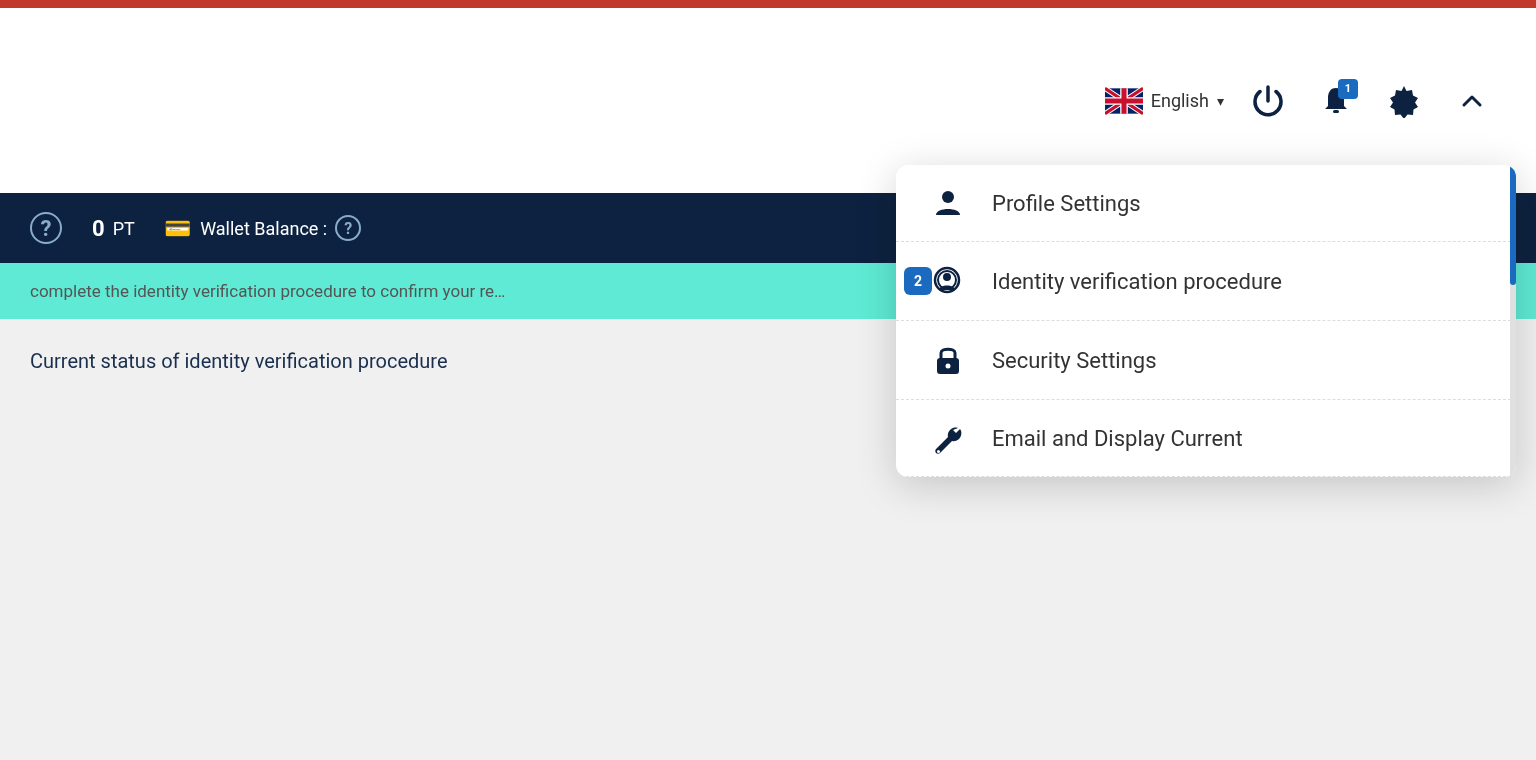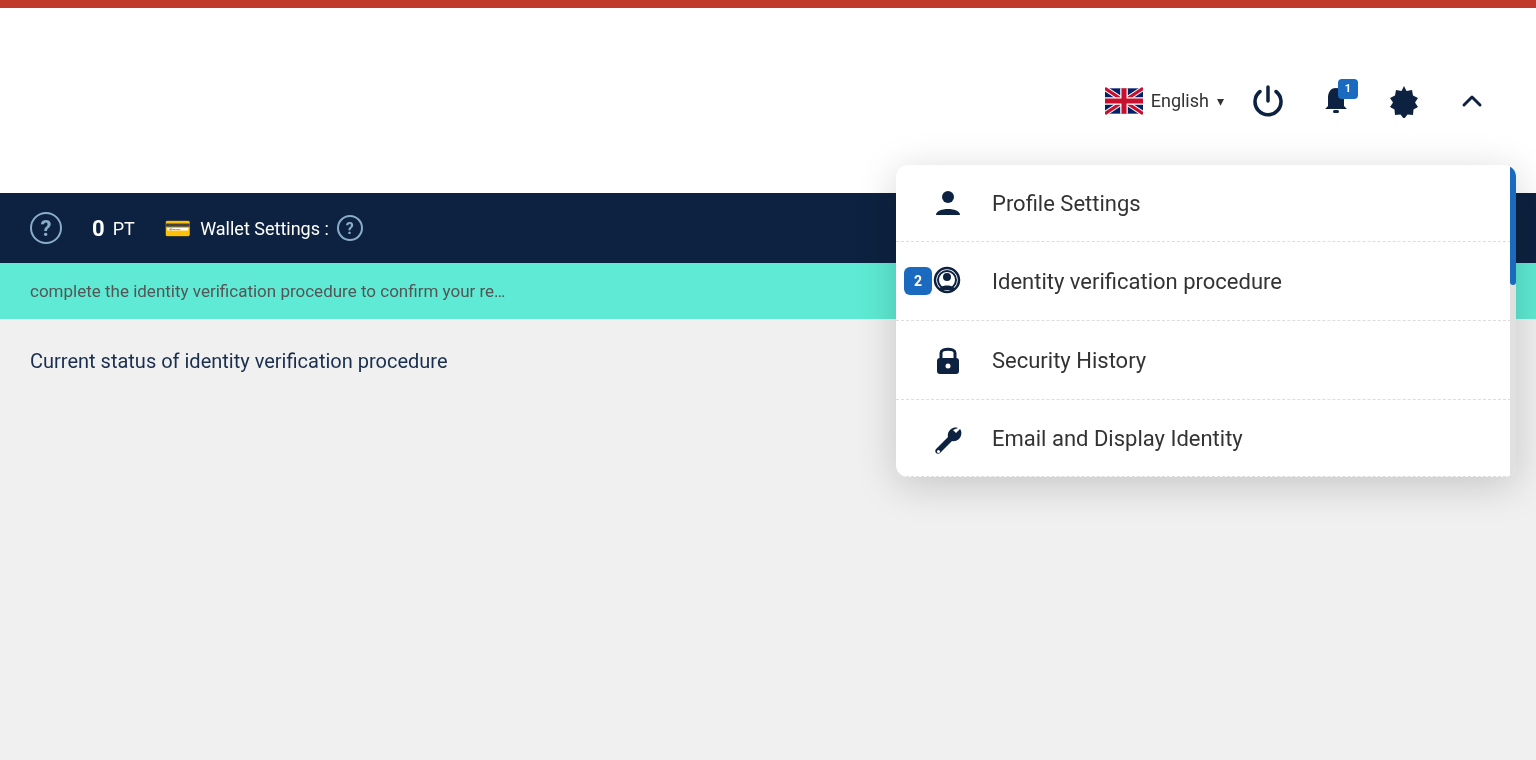--- a/index.html
+++ b/index.html
@@ -353,21 +353,21 @@
 </div>
 
 <div class="nav-bar">
   <div class="nav-help">?</div>
   <div class="nav-pts">
     <span class="nav-pts-value">0</span>
     <span>PT</span>
   </div>
   <div class="nav-wallet">
     <span class="wallet-icon">💳</span>
-    <span>Wallet Settings :</span>
+    <span>Wallet Balance :</span>
     <div class="help-circle-small">?</div>
   </div>
 </div>
 
 <div class="main-content">
   <div class="alert-bar">
     <span>complete the identity verification procedure to confirm your re…</span>
   </div>
   <div class="content-section">
     <span class="content-title">Current status of identity verification procedure</span>
@@ -400,31 +400,31 @@
   </div>
 
   <div class="dropdown-item">
     <div class="dropdown-icon">
       <svg width="30" height="34" viewBox="0 0 30 34" fill="none">
         <rect x="4" y="15" width="22" height="16" rx="3" fill="#0d2240"></rect>
         <path d="M8 15 L8 10 C8 5 22 5 22 10 L22 15" stroke="#0d2240" stroke-width="3" fill="none" stroke-linecap="round"></path>
         <circle cx="15" cy="23" r="2.5" fill="#fff"></circle>
       </svg>
     </div>
-    <span class="dropdown-label">Security History</span>
+    <span class="dropdown-label">Security Settings</span>
   </div>
 
   <div class="dropdown-item">
     <div class="dropdown-icon">
       <svg width="32" height="32" viewBox="0 0 32 32" fill="none">
         <path d="M26 6 C26 6 22 4 18 8 C15 11 16 15 16 15 L4 27 C3 28 3 30 4 31 C5 32 7 32 8 31 L20 19 C20 19 24 20 27 17 C30 14 30 9 28 7 L24 11 L21 8 Z" fill="#0d2240"></path>
         <circle cx="6.5" cy="29.5" r="1.5" fill="#fff"></circle>
       </svg>
     </div>
-    <span class="dropdown-label">Email and Display Identity</span>
+    <span class="dropdown-label">Email and Display Current</span>
   </div>
 
 
 
   <div class="scroll-indicator">
     <div class="scroll-thumb"></div>
   </div>
 </div>
 
 </body></html>

